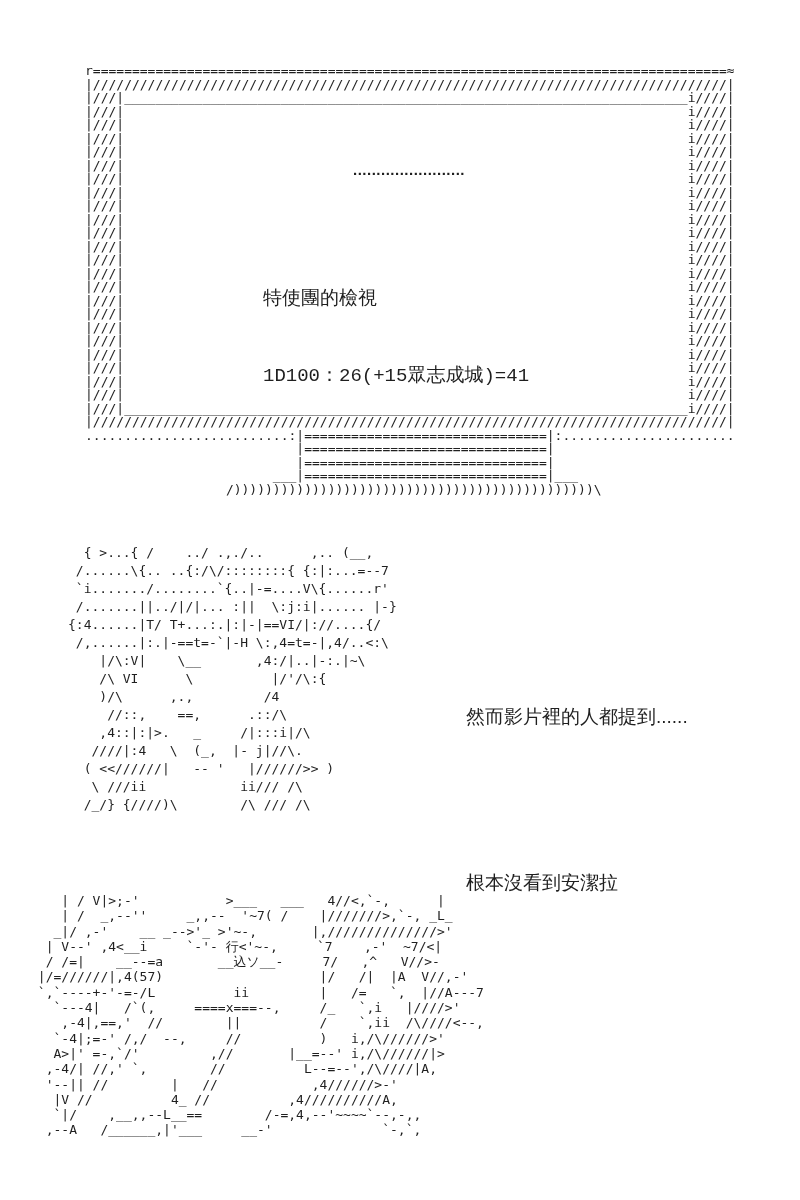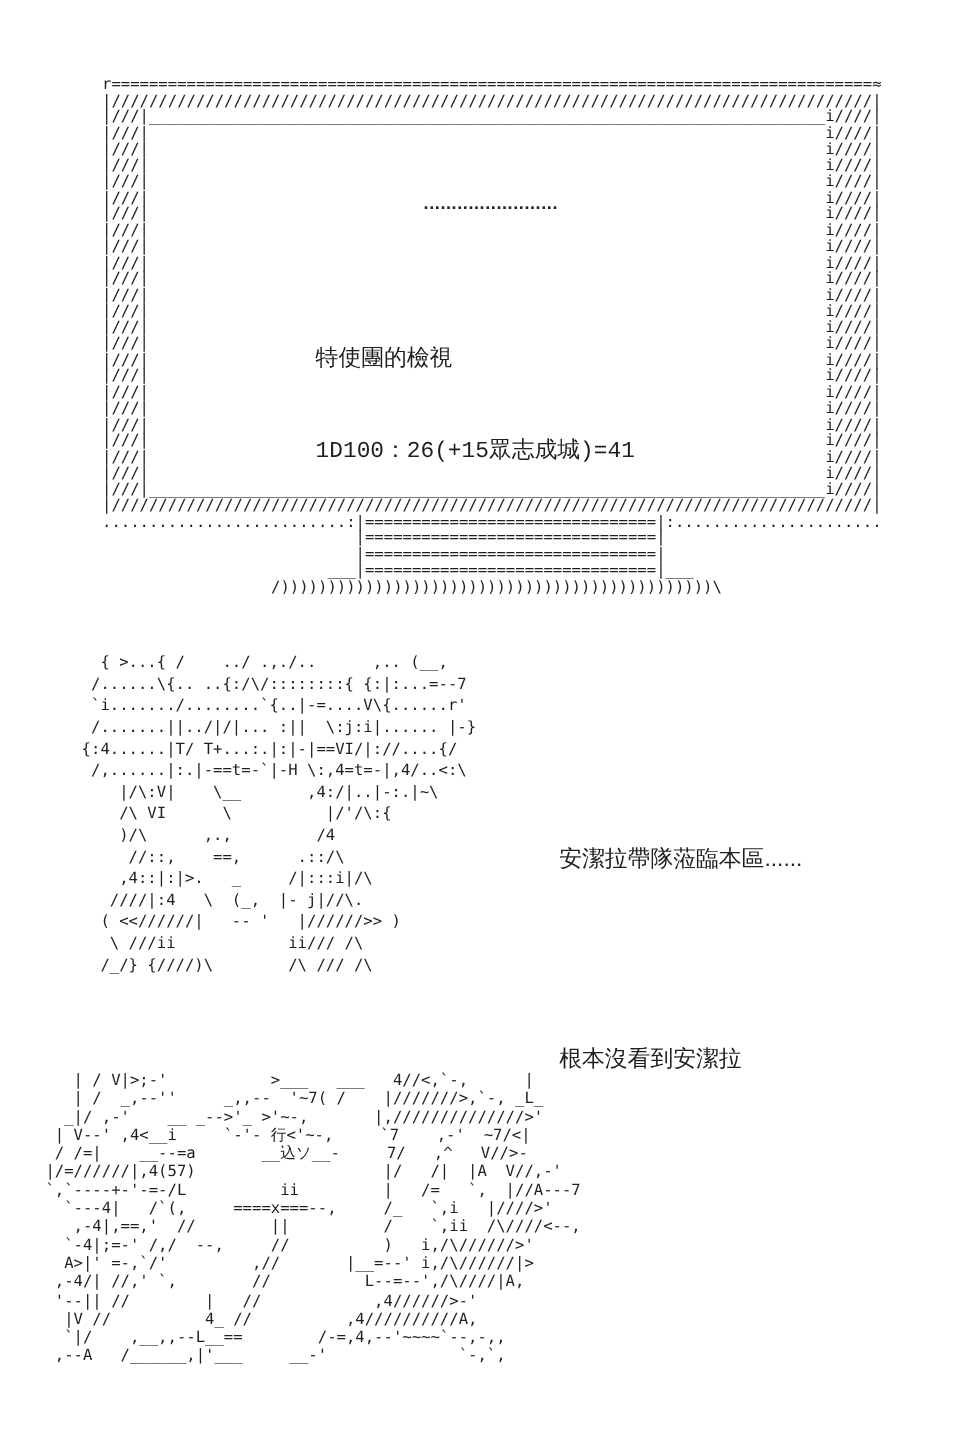--- a/index.html
+++ b/index.html
@@ -92,21 +92,21 @@
     /\ VI      \          |/'/\:{
     )/\      ,.,         /4
      //::,    ==,      .::/\
     ,4::|:|&gt;.   _     /|:::i|/\
    ////|:4   \  (_,  |- j|//\.
   ( &lt;&lt;//////|   -- '   |//////&gt;&gt; )
    \ ///ii            ii/// /\
   /_/} {////)\        /\ /// /\</pre>
 
 <div id="mid-dialogue" class="cjk">
-  <div>安潔拉帶隊蒞臨本區......</div>
+  <div>然而影片裡的人都提到......</div>
   <div class="para-gap"></div>
   <div>根本沒看到安潔拉</div>
 </div>
 
 <pre id="bottom-art" class="aa">    | / V|&gt;;-'           &gt;___   ___   4//&lt;,`-,      |
     | /  _,--''     _,,--  '~7( /    |///////&gt;,`-, _L_
    _|/ ,-'    __ _--&gt;'_ &gt;'~-,       |,//////////////&gt;'
   | V--' ,4&lt;__i     `-'- 行&lt;'~-,     `7    ,-'  ~7/&lt;|
   / /=|    __--=a       __込ソ__-     7/   ,^   V//&gt;-
  |/=//////|,4(57)                    |/   /|  |A  V//,-'

